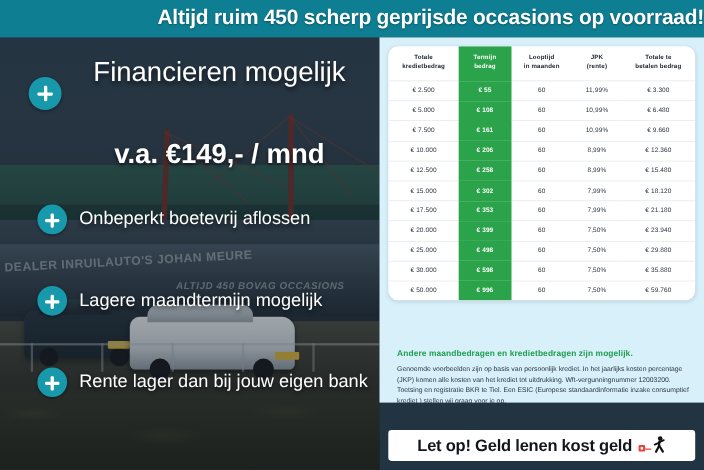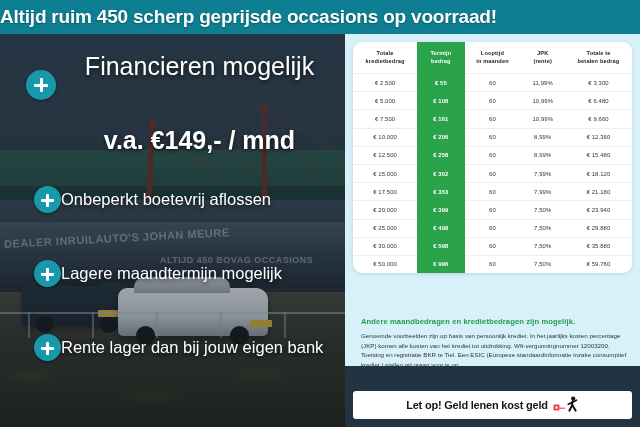--- a/index.html
+++ b/index.html
@@ -48,32 +48,32 @@
   .wheel{position:absolute;border-radius:50%;background:#14181b;}
   .plate{position:absolute;height:7px;border-radius:1px;background:#d6b13a;}
   .rail{position:absolute;left:0;top:312px;width:345px;height:2px;background:rgba(175,182,188,.55);}
   .railpost{position:absolute;width:2px;height:26px;background:rgba(165,172,178,.5);top:312px;}
   .signtxt{position:absolute;color:rgba(205,210,214,.55);font-weight:bold;
      letter-spacing:.5px;white-space:nowrap;}
   .dim{position:absolute;inset:0;background:rgba(18,30,40,.34);}
 
   
   .banner{position:absolute;left:0;top:0;width:640px;height:34px;
-     background:#0e7f93;display:flex;align-items:center;justify-content:flex-start;}
+     background:#0e7f93;display:flex;align-items:center;justify-content:flex-end;}
   .banner-text{color:#ffffff;font-size:19px;font-weight:bold;letter-spacing:-.2px;
      text-shadow:0 1px 2px rgba(0,0,0,.35);}
 
   
   .bullets{position:absolute;left:0;top:34px;width:345px;height:393px;}
   .headline{position:absolute;left:62px;top:18px;width:275px;text-align:center;}
   .headline .l1{color:#ffffff;font-size:25px;line-height:29px;
      text-shadow:0 2px 4px rgba(0,0,0,.6);}
   .headline .l2{color:#ffffff;font-size:25px;font-weight:bold;line-height:31px;
      text-shadow:0 2px 4px rgba(0,0,0,.6);margin-top:44px;}
-  .bullet{position:absolute;display:flex;align-items:center;}
+  .bullet{position:absolute;display:flex;align-items:center;gap:11px;}
   .b1{left:34px;top:152px;}
   .b2{left:34px;top:226px;}
   .b3{left:34px;top:300px;}
   .plus{width:27px;height:27px;border-radius:50%;background:#1898ab;
      flex:0 0 27px;position:relative;box-shadow:0 1px 3px rgba(0,0,0,.45);}
   .plus:before,.plus:after{content:"";position:absolute;background:#fff;border-radius:1px;}
   .plus:before{left:7px;top:12.5px;width:13px;height:3px;}
   .plus:after{left:12px;top:7.5px;width:3px;height:13px;}
   .plus-big{width:30px;height:30px;flex:0 0 30px;position:absolute;left:26px;top:36px;
      border-radius:50%;background:#1898ab;box-shadow:0 1px 3px rgba(0,0,0,.45);}
@@ -98,21 +98,21 @@
   td.hl{background:#2aa34a;color:#ffffff;border-top:1px solid #2aa34a;font-weight:bold;}
   col.c1{width:23%} col.c2{width:17%} col.c3{width:20%} col.c4{width:16%} col.c5{width:24%}
 
   .note-h{position:absolute;left:16px;top:283px;width:268px;
      color:#1f9e4d;font-size:7.6px;font-weight:bold;letter-spacing:.1px;}
   .note-p{position:absolute;left:16px;top:297px;width:266px;
      color:#2b3540;font-size:6.2px;line-height:9.6px;}
   .warn{position:absolute;left:8px;top:357px;width:279px;height:28px;
      background:#ffffff;border-radius:3px;display:flex;align-items:center;
      justify-content:center;gap:5px;}
-  .warn-text{color:#11161c;font-size:11px;font-weight:bold;letter-spacing:-.2px;}
+  .warn-text{color:#11161c;font-size:15px;font-weight:bold;letter-spacing:-.2px;}
   .warn-icon{width:26px;height:18px;position:relative;display:inline-block;}
 </style>
 </head>
 <body>
 
 <div class="stage">
 
   <div class="photo">
     <div class="sky"></div>
     <div class="canopy"></div>
@@ -123,21 +123,21 @@
     <div class="wire" style="left:150px;top:120px;width:120px;transform:rotate(24deg);"></div>
     <div class="wire" style="left:150px;top:120px;width:100px;transform:rotate(40deg);"></div>
     <div class="wire" style="left:264px;top:106px;width:90px;transform:rotate(52deg);"></div>
     <div class="wire" style="left:264px;top:106px;width:110px;transform:rotate(32deg);"></div>
     <div class="wire" style="left:264px;top:106px;width:95px;transform:rotate(140deg);"></div>
 
     <div class="building"></div>
     <div class="glassrow"></div>
 
     <div class="signtxt" style="left:4px;top:232px;font-size:11px;transform:rotate(-3deg);">DEALER INRUILAUTO'S JOHAN MEURE</div>
-    <div class="signtxt" style="left:160px;top:255px;font-size:9px;">ALTIJD 450 BOVAG OCCASIONS</div>
+    <div class="signtxt" style="left:160px;top:255px;font-size:9px;font-style:italic;">ALTIJD 450 BOVAG OCCASIONS</div>
 
     <div class="ground"></div>
     <div class="grass"></div>
 
     <div class="car car-dark"></div>
     <div class="wheel" style="left:36px;top:316px;width:17px;height:17px;"></div>
     <div class="wheel" style="left:100px;top:316px;width:17px;height:17px;"></div>
     <div class="plate" style="left:98px;top:310px;width:20px;"></div>
 
     <div class="car car-white"></div>

